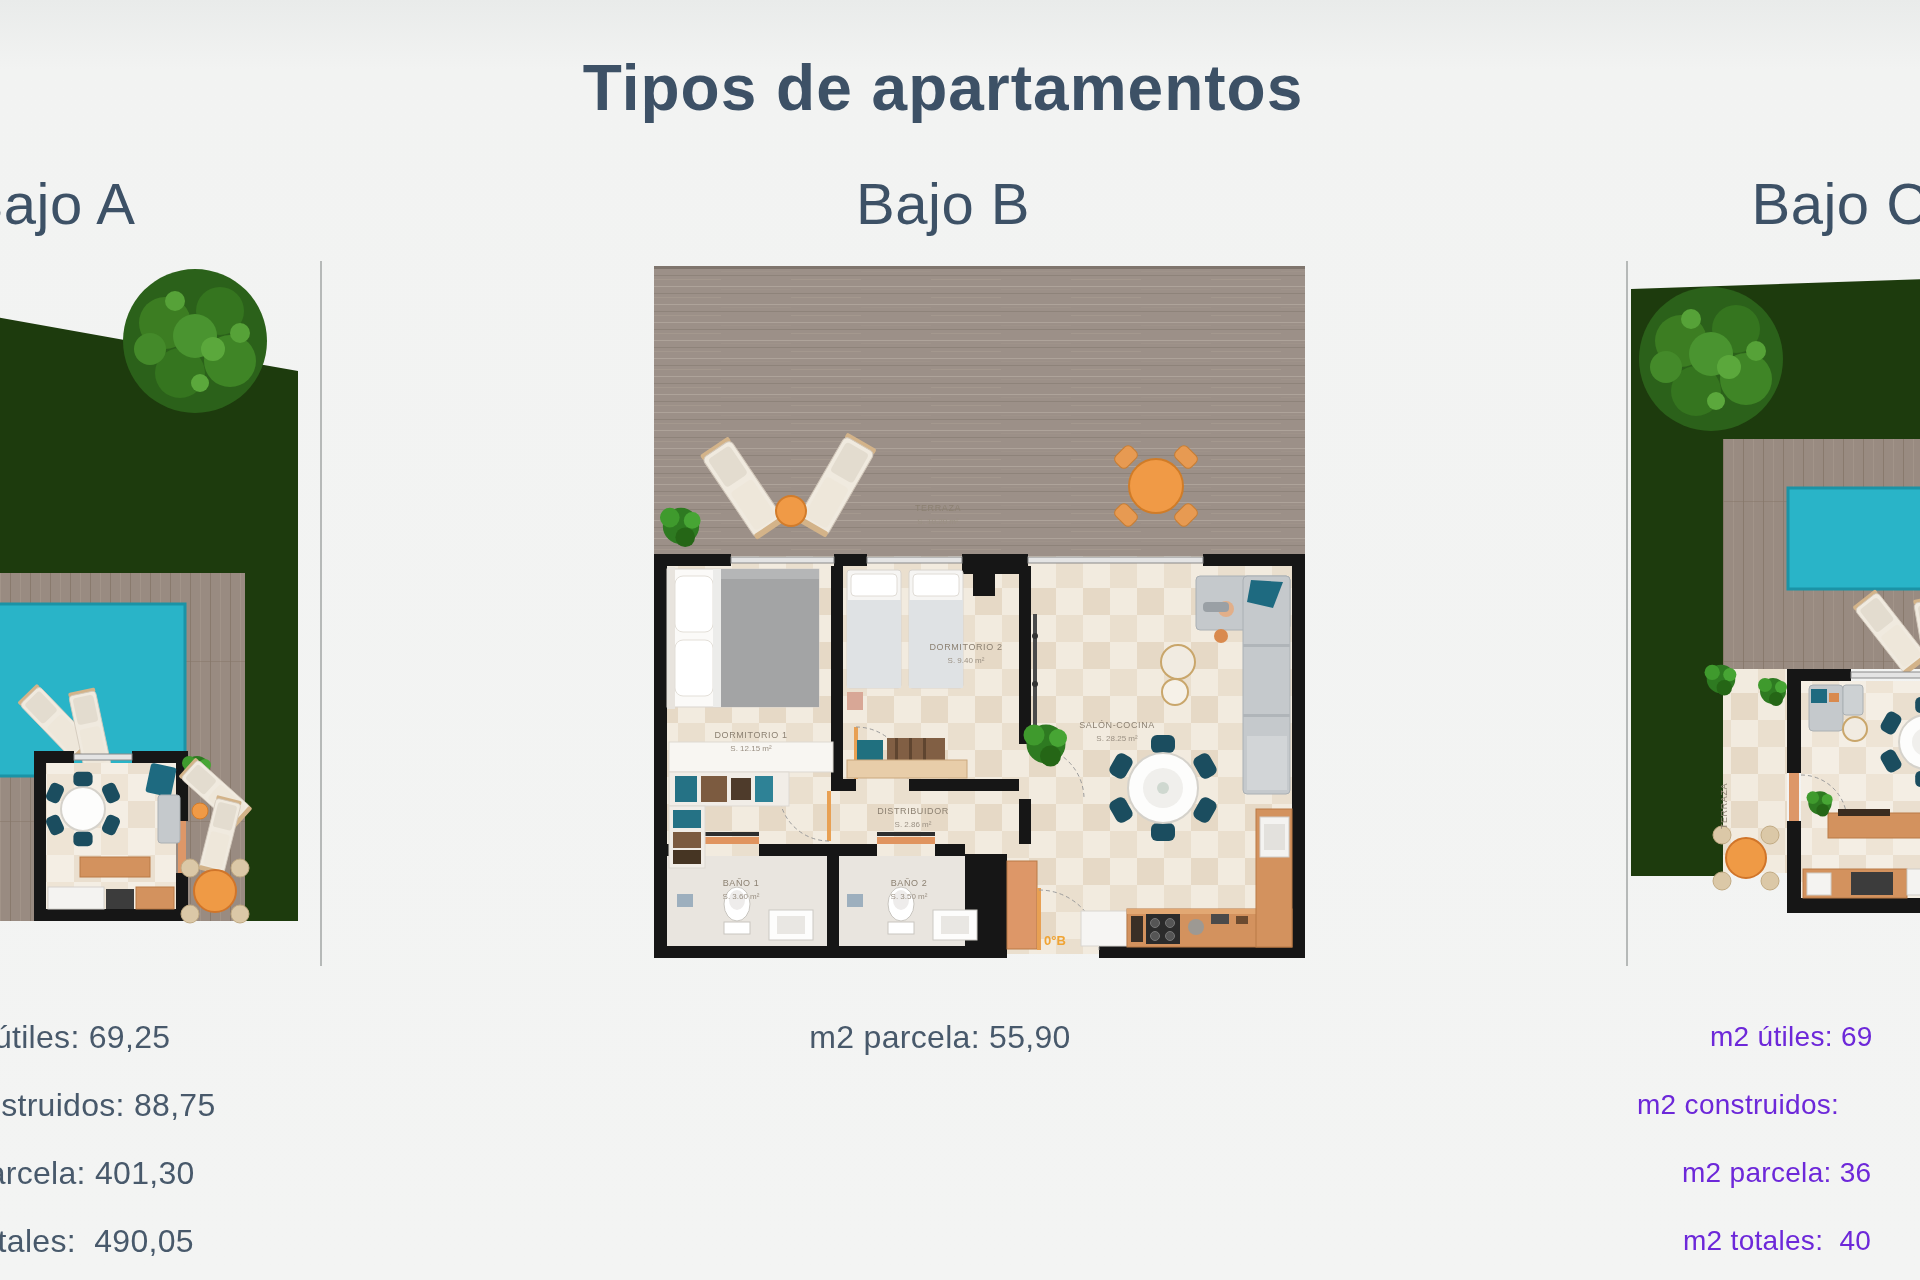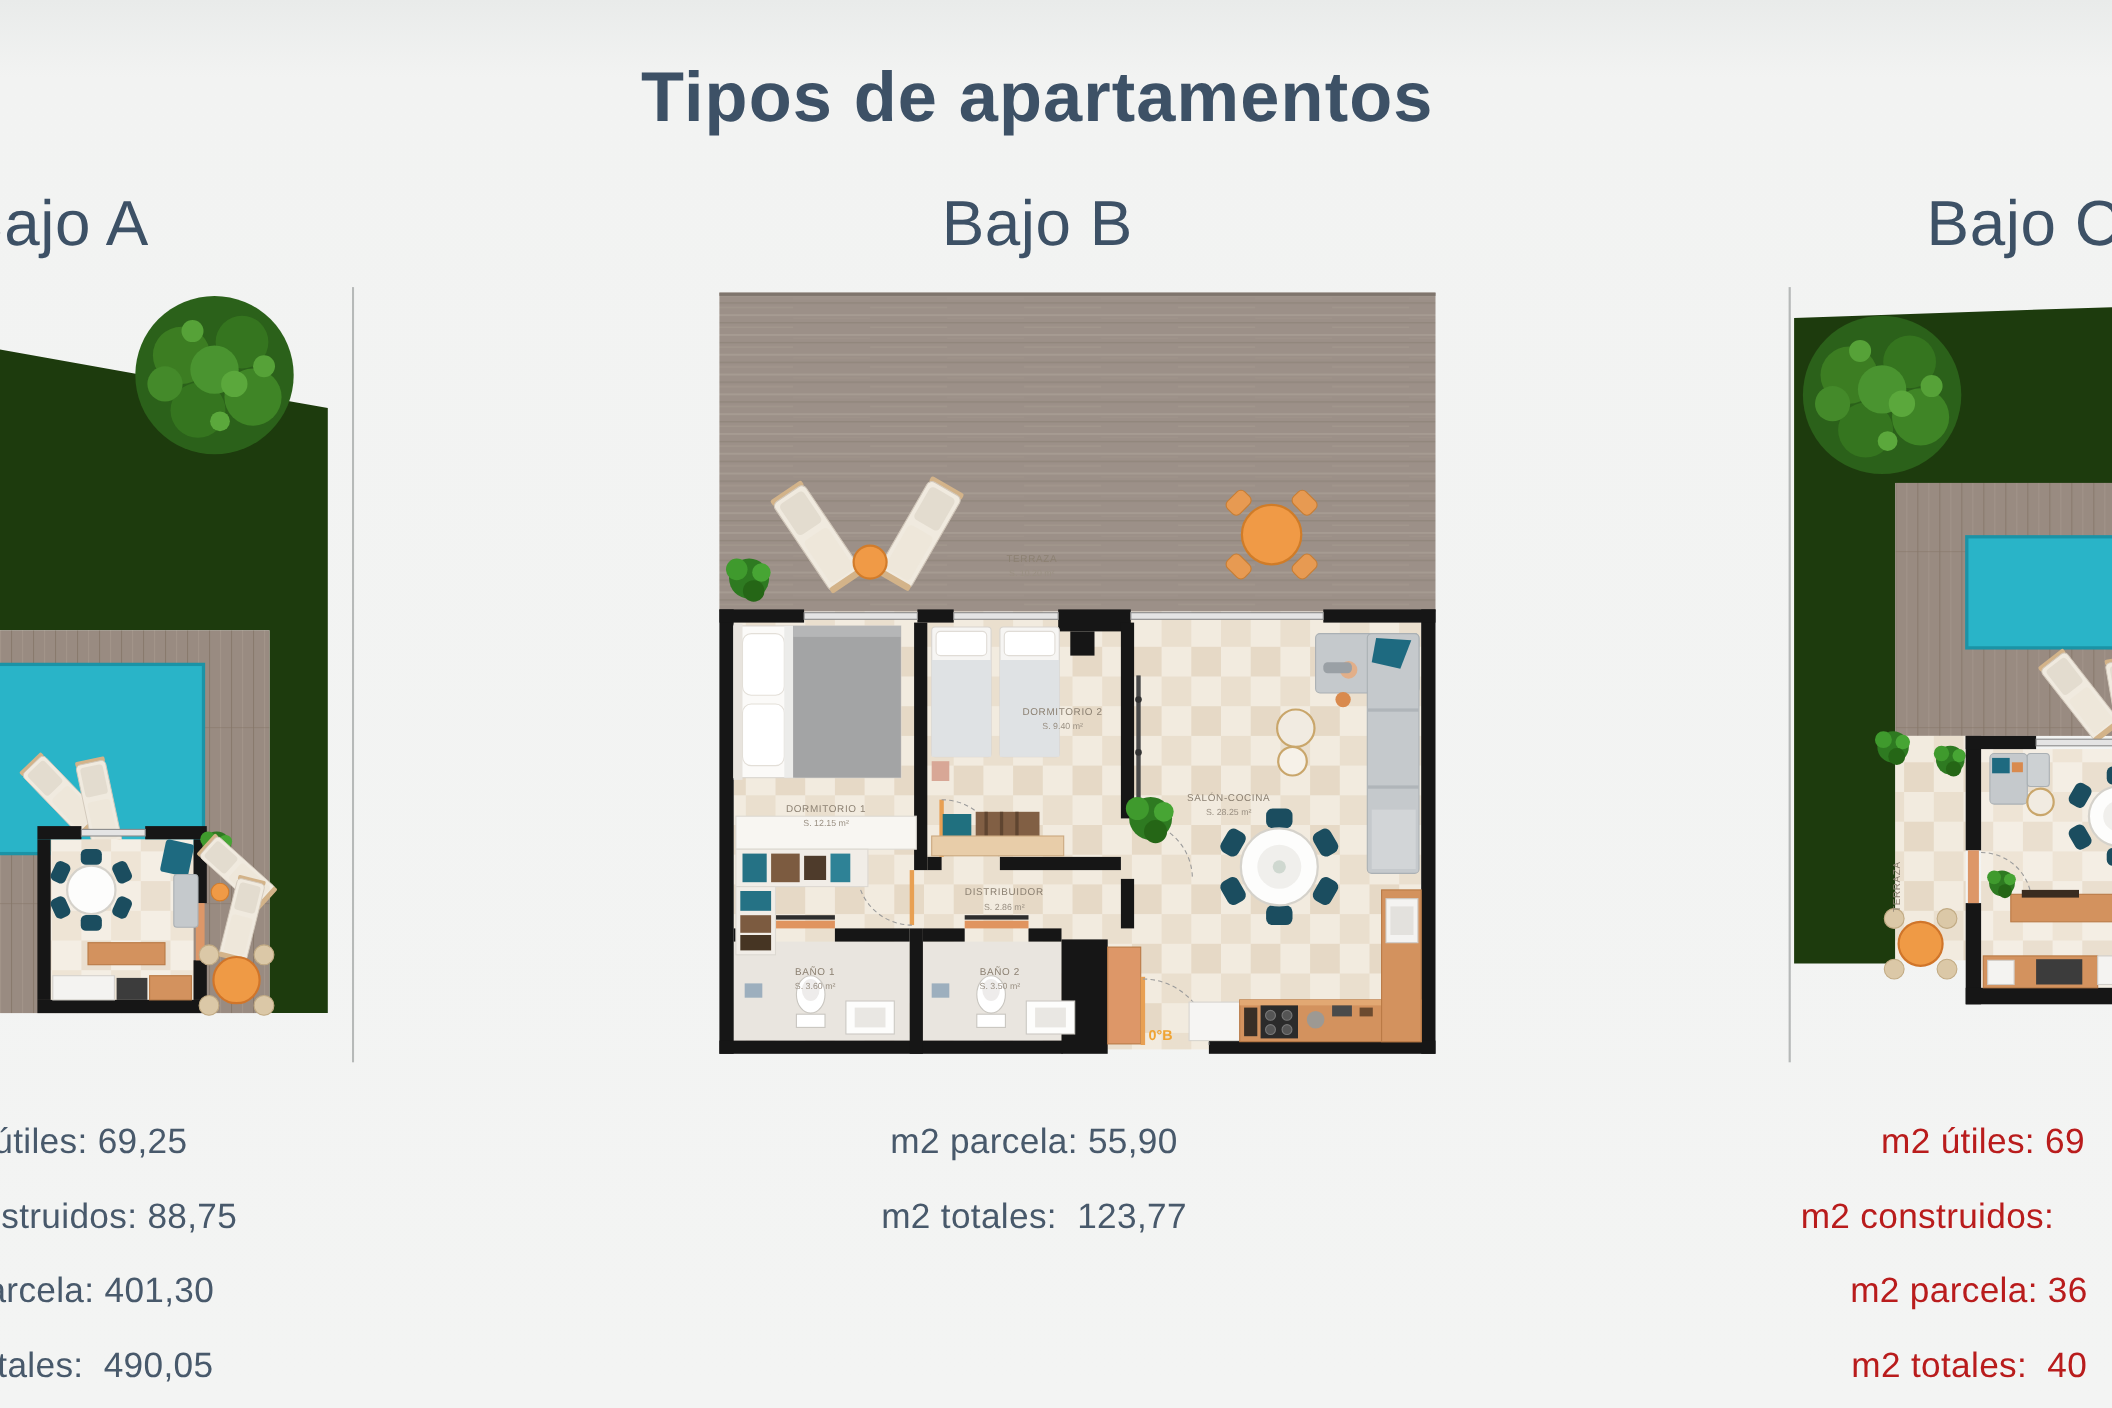--- a/index.html
+++ b/index.html
@@ -24,21 +24,21 @@
   #plan-b{left:611px;top:248px;width:657px;height:702px;}
   #plan-c{left:1583px;top:245px;width:660px;height:705px;}
   .stats{
     position:absolute;top:1003px;width:720px;text-align:center;
     font-size:32px;letter-spacing:.3px;color:#48596b;
   }
   .stats div{line-height:68px;height:68px;white-space:pre;}
   #stats-a{left:-305px}
   #stats-b{left:580px}
   .cstat{
-    position:absolute;font-size:32px;letter-spacing:.3px;color:#b91c1c;
+    position:absolute;font-size:28px;letter-spacing:.3px;color:#6d28d9;
     line-height:68px;white-space:pre;
   }
   #cstat-0{left:1710px;top:1003px}
   #cstat-1{left:1637px;top:1071px}
   #cstat-2{left:1682px;top:1139px}
   #cstat-3{left:1683px;top:1207px}
   
   .rl{font-size:9px;fill:#8c8172;letter-spacing:.6px;text-anchor:middle;font-family:"Liberation Sans",sans-serif;}
   .ra{font-size:8px;fill:#9a9083;text-anchor:middle;font-family:"Liberation Sans",sans-serif;}
   .entry{font-size:13px;fill:#f0a434;font-weight:bold;text-anchor:middle;font-family:"Liberation Sans",sans-serif;}
@@ -415,19 +415,18 @@
 
 <div class="stats" id="stats-a">
   <div>m2 útiles: 69,25</div>
   <div>m2 construidos: 88,75</div>
   <div>m2 parcela: 401,30</div>
   <div>m2 totales:  490,05</div>
 </div>
 
 <div class="stats" id="stats-b">
   <div>m2 parcela: 55,90</div>
-  <div>m2 totales:  123,77</div>
 </div>
 
 <span class="cstat" id="cstat-0">m2 útiles: 69</span>
 <span class="cstat" id="cstat-1">m2 construidos:</span>
 <span class="cstat" id="cstat-2">m2 parcela: 36</span>
 <span class="cstat" id="cstat-3">m2 totales:  40</span>
 
 </body></html>

